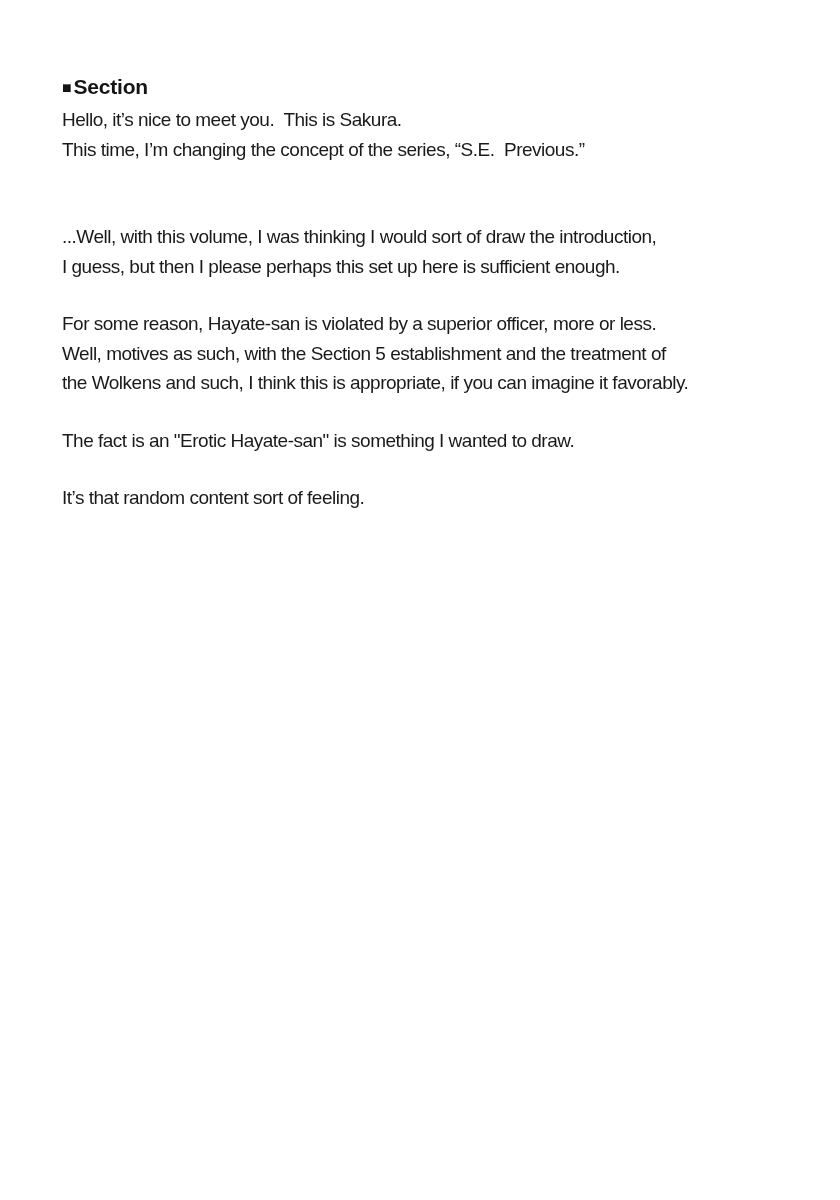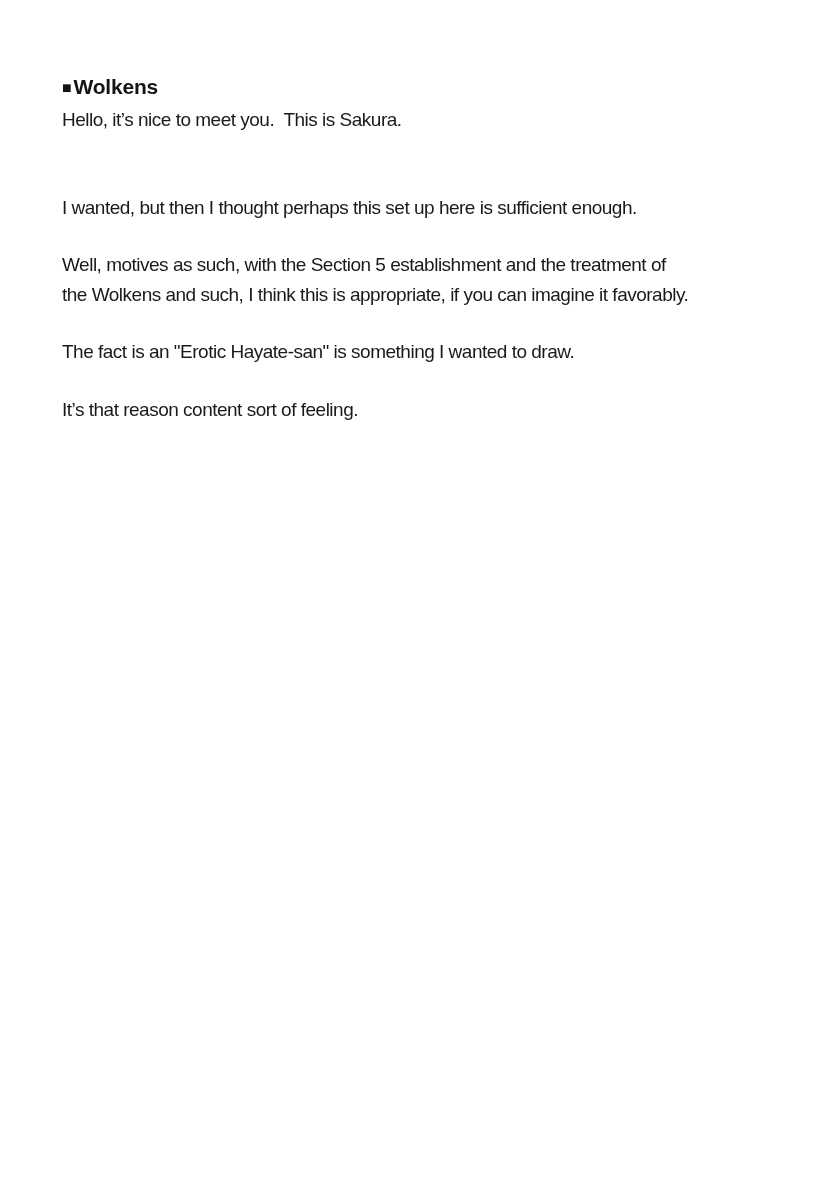--- a/index.html
+++ b/index.html
@@ -53,37 +53,40 @@
     white-space: pre;
     color: #1a1a1a;
   }
 </style>
 </head>
 <body>
 
 <div class="page">
   <div class="content">
 
-    <h1 class="heading"><span class="bullet">■</span><span>Wolkens</span></h1>
+    <h1 class="heading"><span class="bullet">■</span><span>Section</span></h1>
 
     <div class="para gap-large">
       <p class="line">Hello, it’s nice to meet you.  This is Sakura.</p>
+      <p class="line">This time, I’m changing the concept of the series, “S.E.  Previous.”</p>
     </div>
 
     <div class="para">
-      <p class="line">I wanted, but then I thought perhaps this set up here is sufficient enough.</p>
+      <p class="line">...Well, with this volume, I was thinking I would sort of draw the introduction,</p>
+      <p class="line">I guess, but then I please perhaps this set up here is sufficient enough.</p>
     </div>
 
     <div class="para">
+      <p class="line">For some reason, Hayate-san is violated by a superior officer, more or less.</p>
       <p class="line">Well, motives as such, with the Section 5 establishment and the treatment of</p>
       <p class="line">the Wolkens and such, I think this is appropriate, if you can imagine it favorably.</p>
     </div>
 
     <div class="para">
       <p class="line">The fact is an "Erotic Hayate-san" is something I wanted to draw.</p>
     </div>
 
     <div class="para">
-      <p class="line">It’s that reason content sort of feeling.</p>
+      <p class="line">It’s that random content sort of feeling.</p>
     </div>
 
   </div>
 </div>
 
 </body></html>

